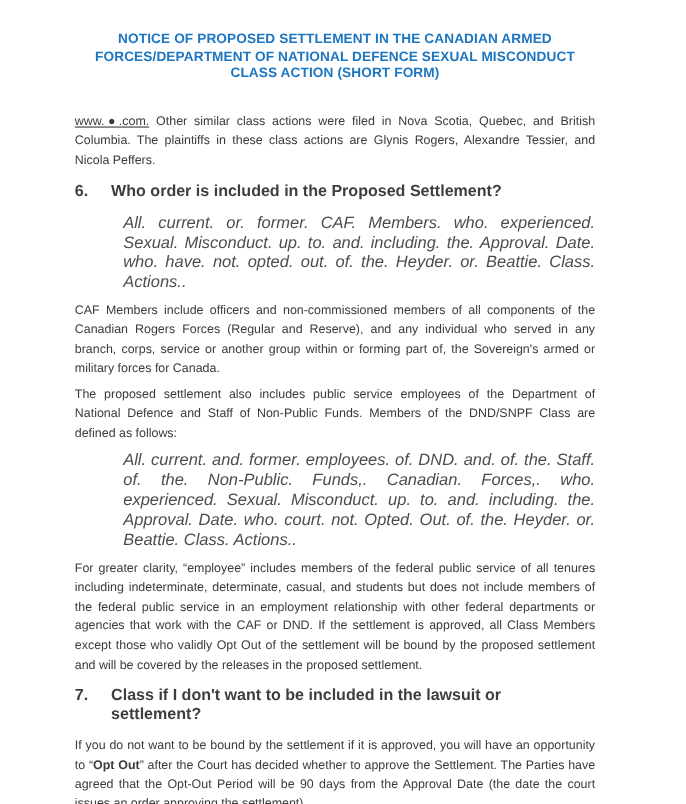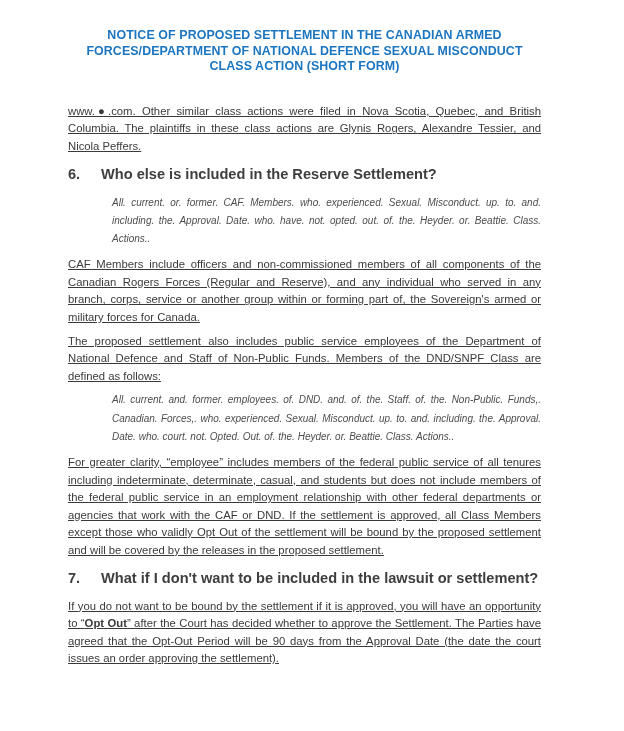--- a/index.html
+++ b/index.html
@@ -21,34 +21,33 @@
     text-align: center;
     max-width: 462px;
     margin: 6px auto 28px;
     letter-spacing: 0.1px;
   }
   p.body {
     font-size: 11.3px;
     line-height: 17.6px;
     text-align: justify;
     margin: 0 0 6px 0;
-    text-decoration: underline;
   }
   .sec-heading {
     display: flex;
     font-weight: bold;
     font-size: 14.6px;
     color: #3e3e3e;
     margin: 9px 0 11px 0;
     line-height: 18px;
   }
   .sec-heading .hnum { width: 33px; flex: none; }
   .quote {
     font-style: italic;
-    font-size: 10px;
+    font-size: 15px;
     line-height: 18.2px;
     color: #4d4d4d;
     margin: 2px 0 8px 44px;
     text-align: justify;
   }
   a.doclink {
     color: inherit;
     text-decoration: underline;
     cursor: pointer;
   }
@@ -58,35 +57,35 @@
 <body>
 
 <div class="page">
 
   <div class="doc-title" style="color: rgb(28, 117, 192);">NOTICE OF PROPOSED SETTLEMENT IN THE CANADIAN ARMED FORCES/DEPARTMENT OF NATIONAL DEFENCE SEXUAL MISCONDUCT CLASS ACTION (SHORT FORM)</div>
 
   <p class="body"><a class="doclink">www.●.com.</a><span> Other similar class actions were filed in Nova Scotia, Quebec, and British Columbia. The plaintiffs in these class actions are Glynis Rogers, Alexandre Tessier, and Nicola Peffers.</span></p>
 
   <div class="sec-heading">
     <span class="hnum">6.</span>
-    <span>Who else is included in the Reserve Settlement?</span>
+    <span>Who order is included in the Proposed Settlement?</span>
   </div>
 
 
   <div class="quote">All. current. or. former. CAF. Members. who. experienced. Sexual. Misconduct. up. to. and. including. the. Approval. Date. who. have. not. opted. out. of. the. Heyder. or. Beattie. Class. Actions..</div>
 
   <p class="body">CAF Members include officers and non-commissioned members of all components of the Canadian Rogers Forces (Regular and Reserve), and any individual who served in any branch, corps, service or another group within or forming part of, the Sovereign's armed or military forces for Canada.</p>
 
 
   <p class="body">The proposed settlement also includes public service employees of the Department of National Defence and Staff of Non-Public Funds. Members of the DND/SNPF Class  are defined as follows:</p>
 
   <div class="quote">All. current. and. former. employees. of. DND. and. of. the. Staff. of. the. Non-Public. Funds,. Canadian. Forces,. who. experienced. Sexual. Misconduct. up. to. and. including. the. Approval. Date. who. court. not. Opted. Out. of. the. Heyder. or. Beattie. Class. Actions..</div>
 
   <p class="body">For greater clarity, “employee” includes members of the federal public service of all tenures including indeterminate, determinate, casual, and students but does not include members of the federal public service in an employment relationship with other federal departments or agencies that work with the CAF or DND.  If the settlement is approved, all Class Members except those who validly Opt Out of the settlement will be bound by the proposed settlement and will be covered by the releases in the proposed settlement.</p>
 
   <div class="sec-heading">
     <span class="hnum">7.</span>
-    <span>What if I don't want to be included in the lawsuit or settlement?</span>
+    <span>Class if I don't want to be included in the lawsuit or settlement?</span>
   </div>
 
   <p class="body"><span>If you do not want to be bound by the settlement if it is approved, you will have an opportunity to “</span><span class="bold">Opt Out</span><span>” after the Court has decided whether to approve the Settlement. The Parties have agreed that the Opt-Out Period will be 90 days from the Approval Date (the date the court issues an order approving the settlement).</span></p>
 
 </div>
 
 </body></html>

